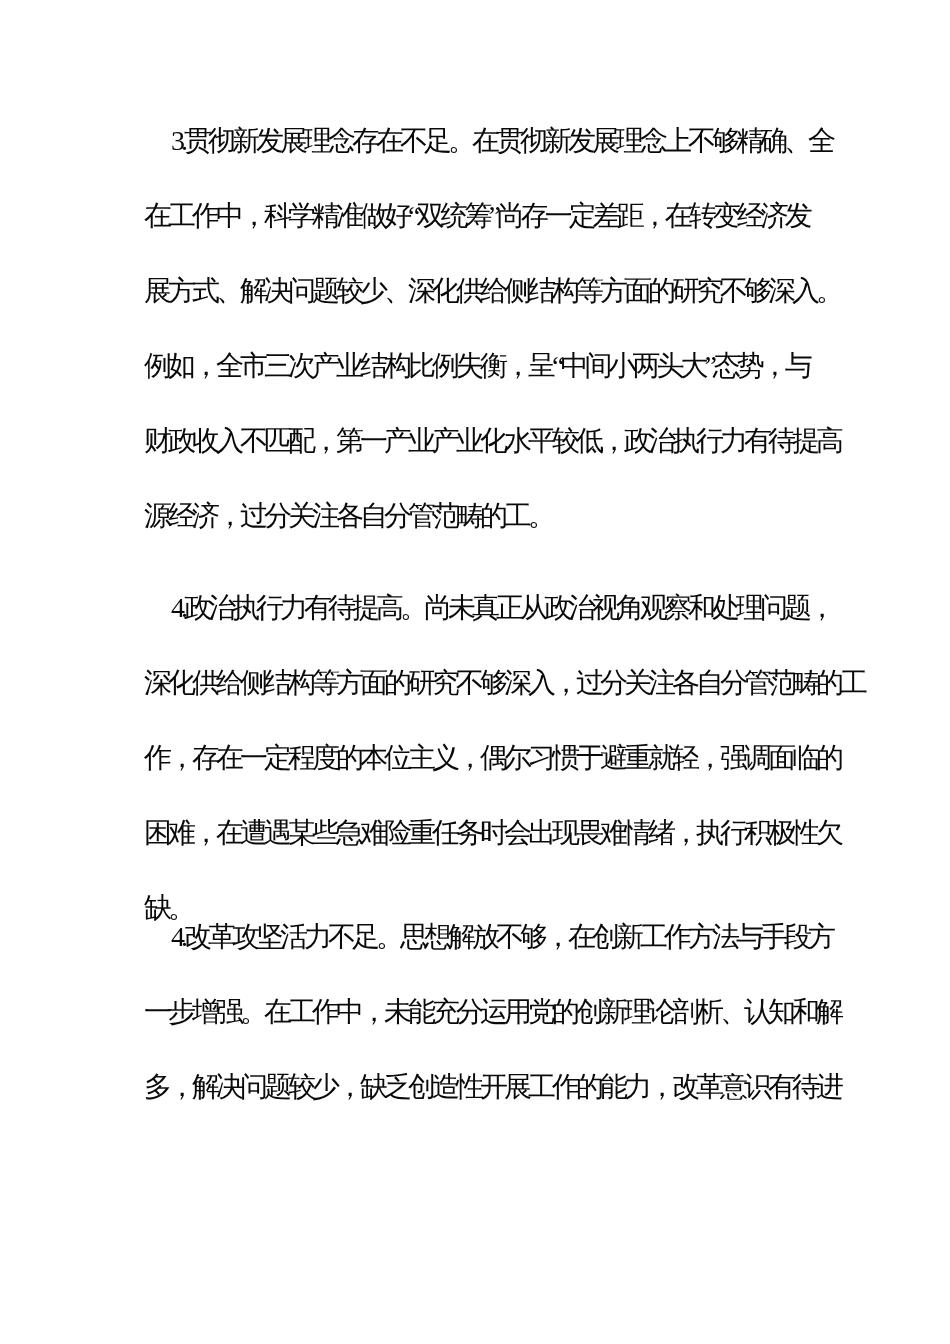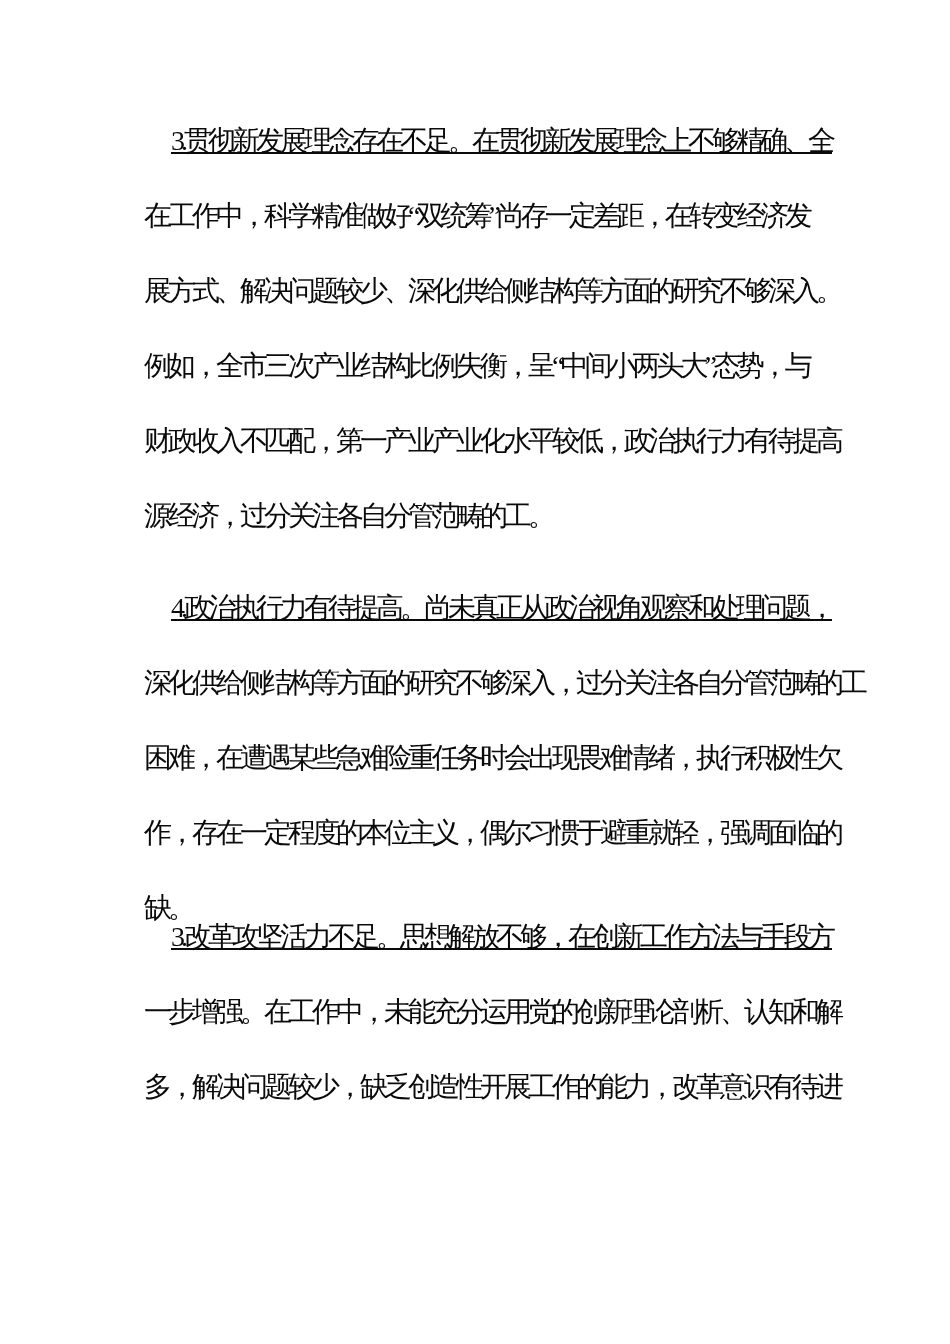--- a/index.html
+++ b/index.html
@@ -25,21 +25,20 @@
     display: block;
     height: 75px;
     line-height: 75px;
     font-size: 28px;
     letter-spacing: -4px;
     white-space: nowrap;
     overflow: visible;
   }
   .line.first {
     text-indent: 27px;
-    text-decoration: underline;
   }
   .para-3 { top: 103px; }
   .para-4 { top: 570px; }
   .para-5 { top: 899px; }
 </style>
 </head>
 <body>
 
 <div class="page">
 
@@ -48,24 +47,24 @@
     <div class="line">在工作中，科学精准做好“双统筹”尚存一定差距，在转变经济发</div>
     <div class="line">展方式、解决问题较少、深化供给侧结构等方面的研究不够深入。</div>
     <div class="line">例如，全市三次产业结构比例失衡，呈“中间小两头大”态势，与</div>
     <div class="line">财政收入不匹配，第一产业产业化水平较低，政治执行力有待提高</div>
     <div class="line">源经济，过分关注各自分管范畴的工。</div>
   </div>
 
   <div class="para para-4">
     <div class="line first">4.政治执行力有待提高。尚未真正从政治视角观察和处理问题，</div>
     <div class="line">深化供给侧结构等方面的研究不够深入，过分关注各自分管范畴的工</div>
+    <div class="line">作，存在一定程度的本位主义，偶尔习惯于避重就轻，强调面临的</div>
     <div class="line">困难，在遭遇某些急难险重任务时会出现畏难情绪，执行积极性欠</div>
-    <div class="line">作，存在一定程度的本位主义，偶尔习惯于避重就轻，强调面临的</div>
     <div class="line">缺。</div>
   </div>
 
   <div class="para para-5">
-    <div class="line first">3.改革攻坚活力不足。思想解放不够，在创新工作方法与手段方</div>
+    <div class="line first">4.改革攻坚活力不足。思想解放不够，在创新工作方法与手段方</div>
     <div class="line">一步增强。在工作中，未能充分运用党的创新理论剖析、认知和解</div>
     <div class="line">多，解决问题较少，缺乏创造性开展工作的能力，改革意识有待进</div>
   </div>
 
 </div>
 
 </body></html>

